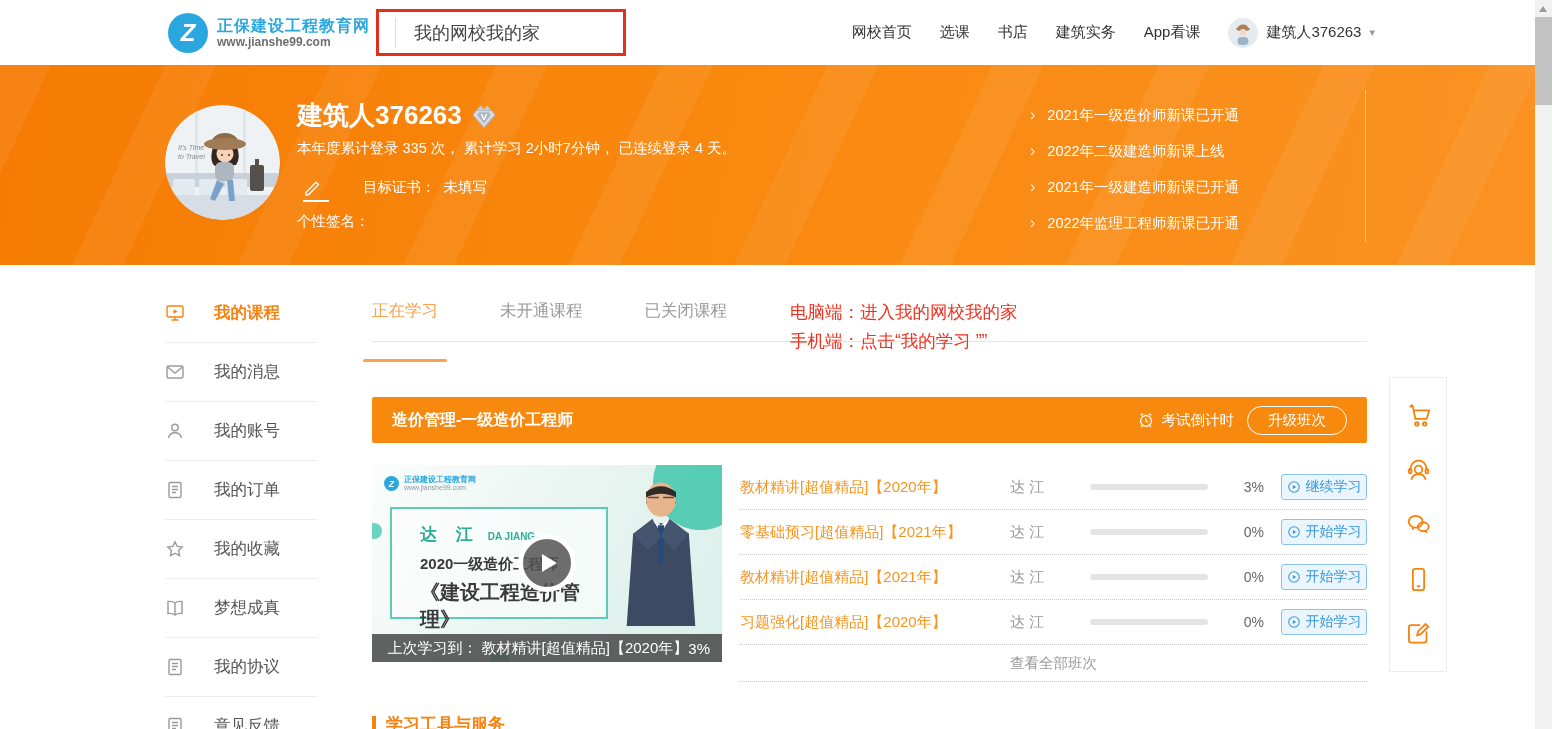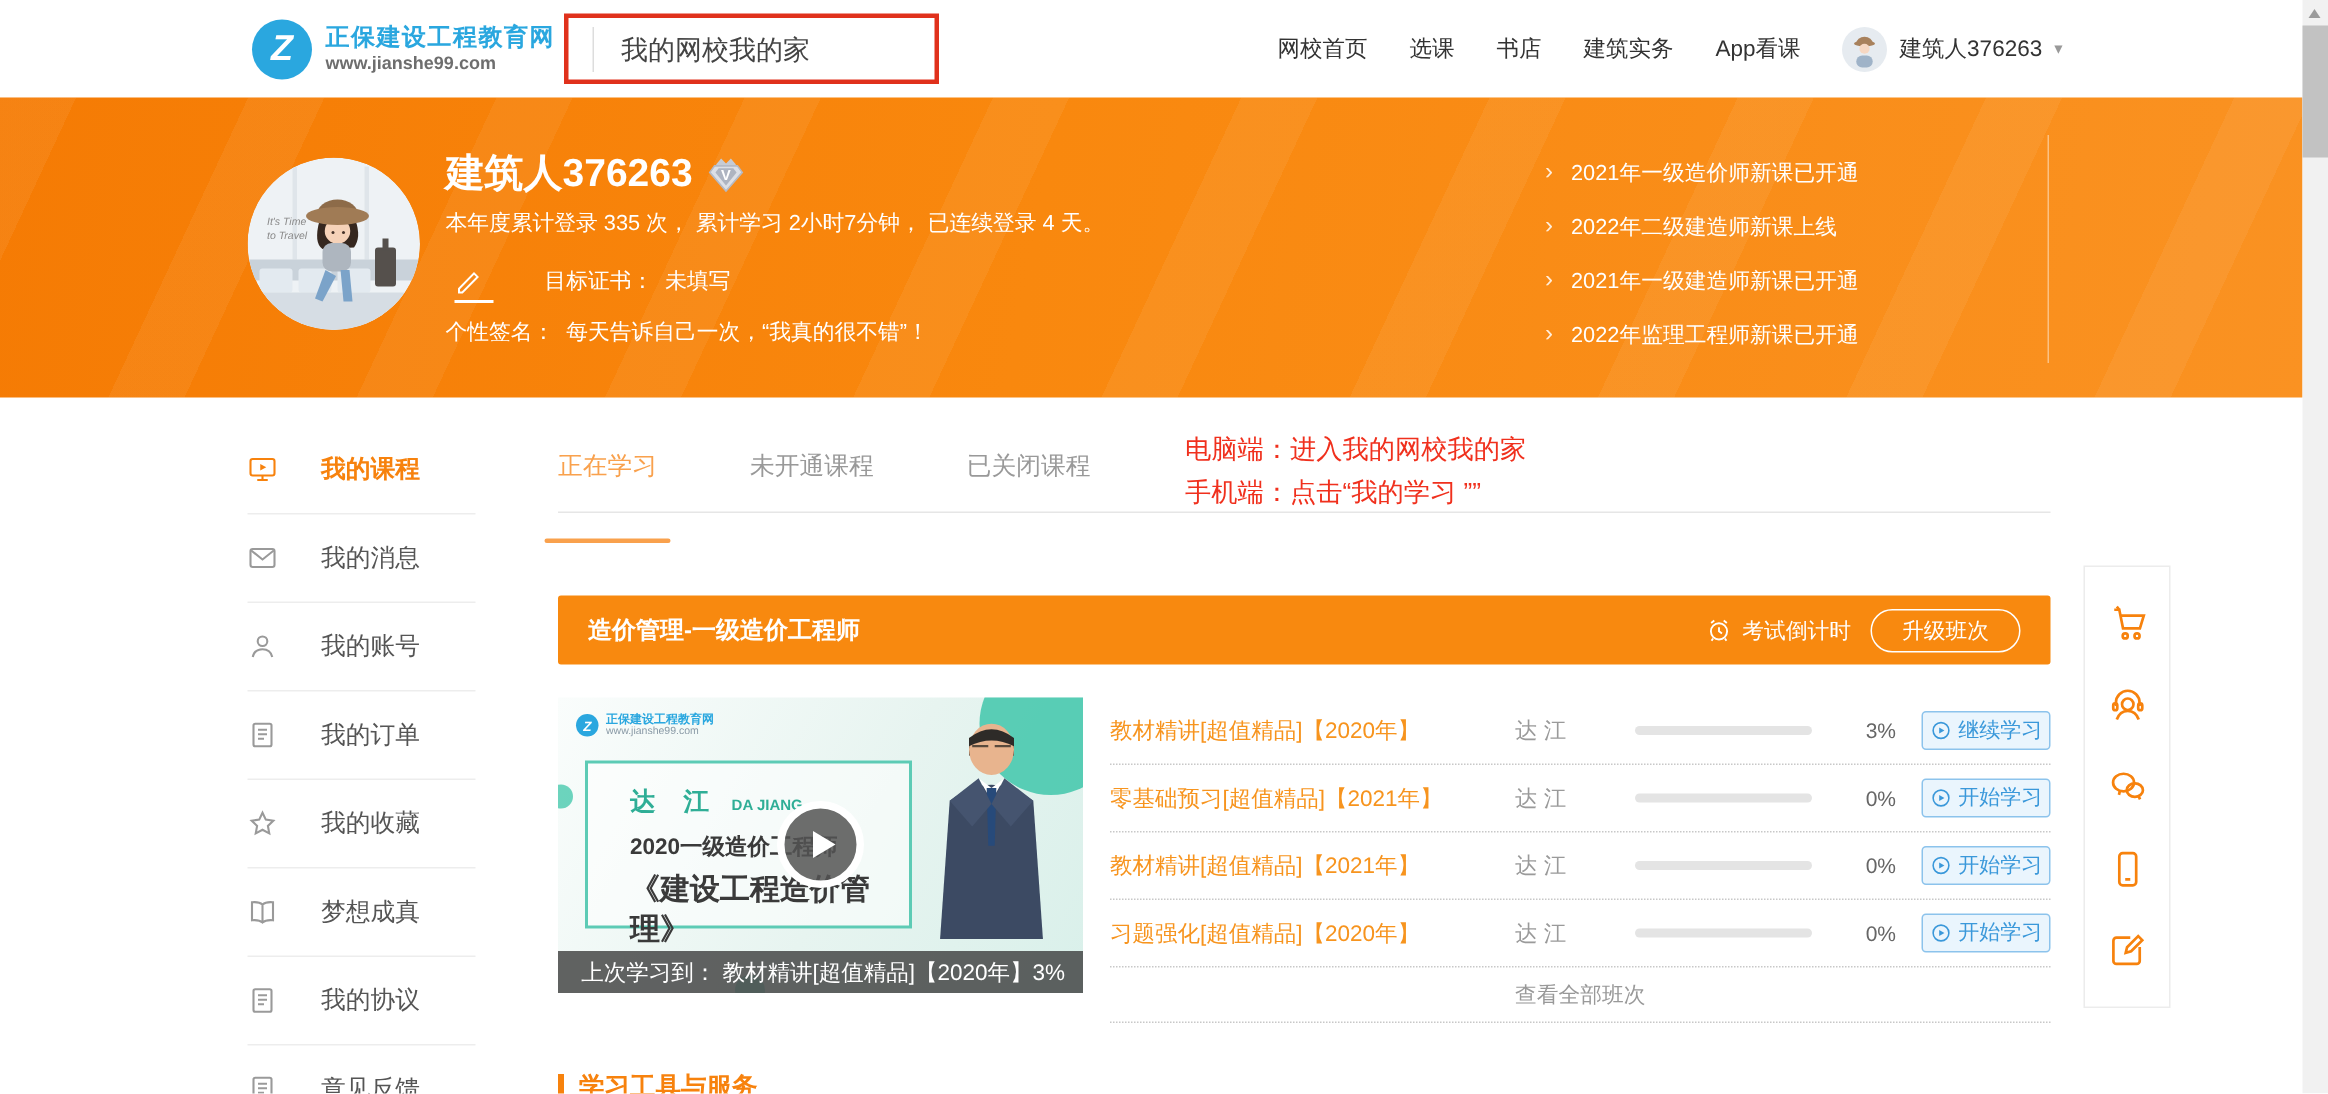--- a/index.html
+++ b/index.html
@@ -54,21 +54,21 @@
   .side-item.active svg{color:#f7820d;}
 
   
   .main{position:absolute;left:372px;top:265px;width:995px;}
   .tabs{position:relative;margin-top:35px;height:42px;border-bottom:1px solid #e6e6e6;
         display:flex;gap:62px;font-size:16.5px;color:#999;}
   .tab{position:relative;cursor:pointer;}
   .tab.active{color:#f9a14d;}
   .tab.active::after{content:"";position:absolute;left:-9px;right:-9px;bottom:-21px;height:3px;
                      background:#f9a14d;border-radius:2px;}
-  .red-note{position:absolute;left:418px;top:20px;color:#f0301d;font-size:17.5px;line-height:29px;white-space:nowrap;}
+  .red-note{position:absolute;left:418px;top:33px;color:#f0301d;font-size:17.5px;line-height:29px;white-space:nowrap;}
 
   
   .card{margin-top:55px;}
   .card-head{height:46px;background:#f8890f;display:flex;align-items:center;padding:0 20px;color:#fff;border-radius:2px;}
   .card-title{font-size:16px;font-weight:bold;}
   .card-head-right{margin-left:auto;display:flex;align-items:center;gap:13px;justify-content:space-between;}
   .countdown{display:flex;align-items:center;gap:7px;font-size:14.5px;cursor:pointer;}
   .upgrade-btn{border:1px solid #fff;border-radius:15px;padding:4px 20px;font-size:14.5px;cursor:pointer;background:transparent;color:#fff;}
 
   .card-body{display:flex;align-items:flex-start;padding-top:22px;}
@@ -218,21 +218,20 @@
       </svg>
     </span>
     <span class="target-text">
       <span>目标证书：</span>
       <span>未填写</span>
     </span>
   </div>
 
   <div class="banner-signature">
     <span>个性签名：</span>
-    <span>每天告诉自己一次，“我真的很不错”！</span>
   </div>
 
   <div class="notices">
     <div class="notice">
       <span class="chev">›</span>
       <span>2021年一级造价师新课已开通</span>
     </div>
     <div class="notice">
       <span class="chev">›</span>
       <span>2022年二级建造师新课上线</span>

